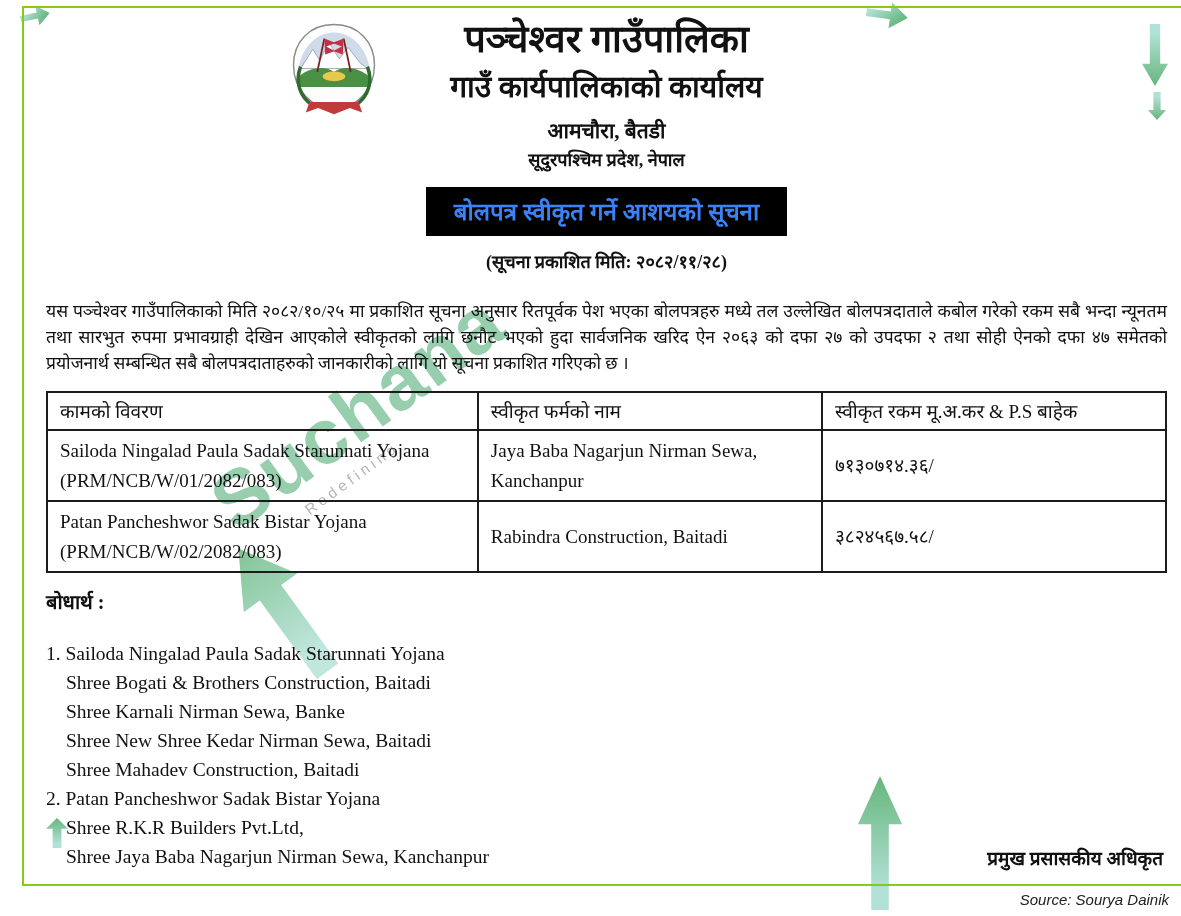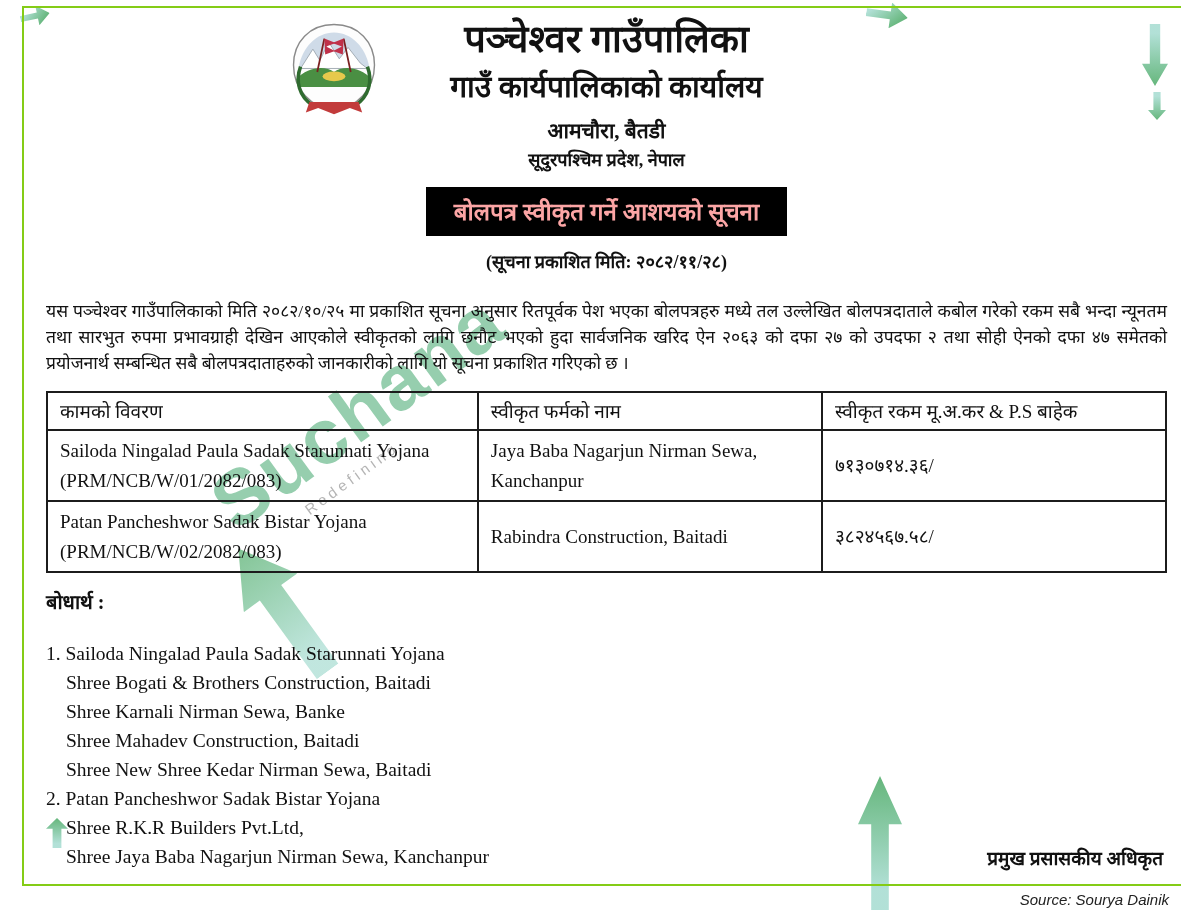--- a/index.html
+++ b/index.html
@@ -47,21 +47,21 @@
 
   .header { position:relative; text-align:center; }
   .emblem { position:absolute; left:244px; top:4px; }
   .t-muni   { margin-top:10px; font-size:38px; font-weight:bold; line-height:1.12; }
   .t-office { margin-top:4px;  font-size:30px; font-weight:bold; }
   .t-addr   { margin-top:10px; font-size:21px; font-weight:bold; }
   .t-prov   { margin-top:3px;  font-size:18px; font-weight:bold; }
 
   .banner-wrap { text-align:center; margin-top:16px; }
   .banner {
-    display:inline-block; background:#000; color:#fca5a5;
+    display:inline-block; background:#000; color:#3b82f6;
     font-size:24px; font-weight:bold; padding:7px 28px 9px;
   }
   .dateline { text-align:center; font-size:18px; font-weight:bold; margin-top:13px; }
 
   .bodytext {
     margin-top:25px; font-size:17.5px; line-height:1.5;
     text-align:justify;
   }
 
   table.notice {
@@ -165,22 +165,22 @@
         </tr>
       </tbody>
     </table>
 
     <div class="cc-head">बोधार्थ :</div>
 
     <div class="cc-list">
       <div class="cc-group-title">1. Sailoda Ningalad Paula Sadak Starunnati Yojana</div>
       <div class="cc-item">Shree Bogati &amp; Brothers Construction, Baitadi</div>
       <div class="cc-item">Shree Karnali Nirman Sewa, Banke</div>
+      <div class="cc-item">Shree New Shree Kedar Nirman Sewa, Baitadi</div>
       <div class="cc-item">Shree Mahadev Construction, Baitadi</div>
-      <div class="cc-item">Shree New Shree Kedar Nirman Sewa, Baitadi</div>
       <div class="cc-group-title">2. Patan Pancheshwor Sadak Bistar Yojana</div>
       <div class="cc-item">Shree R.K.R Builders Pvt.Ltd,</div>
       <div class="cc-item">Shree Jaya Baba Nagarjun Nirman Sewa, Kanchanpur</div>
     </div>
 
     <div class="signature">प्रमुख प्रसासकीय अधिकृत</div>
   </div>
 
   <div class="source">Source: Sourya Dainik</div>
 </div>

